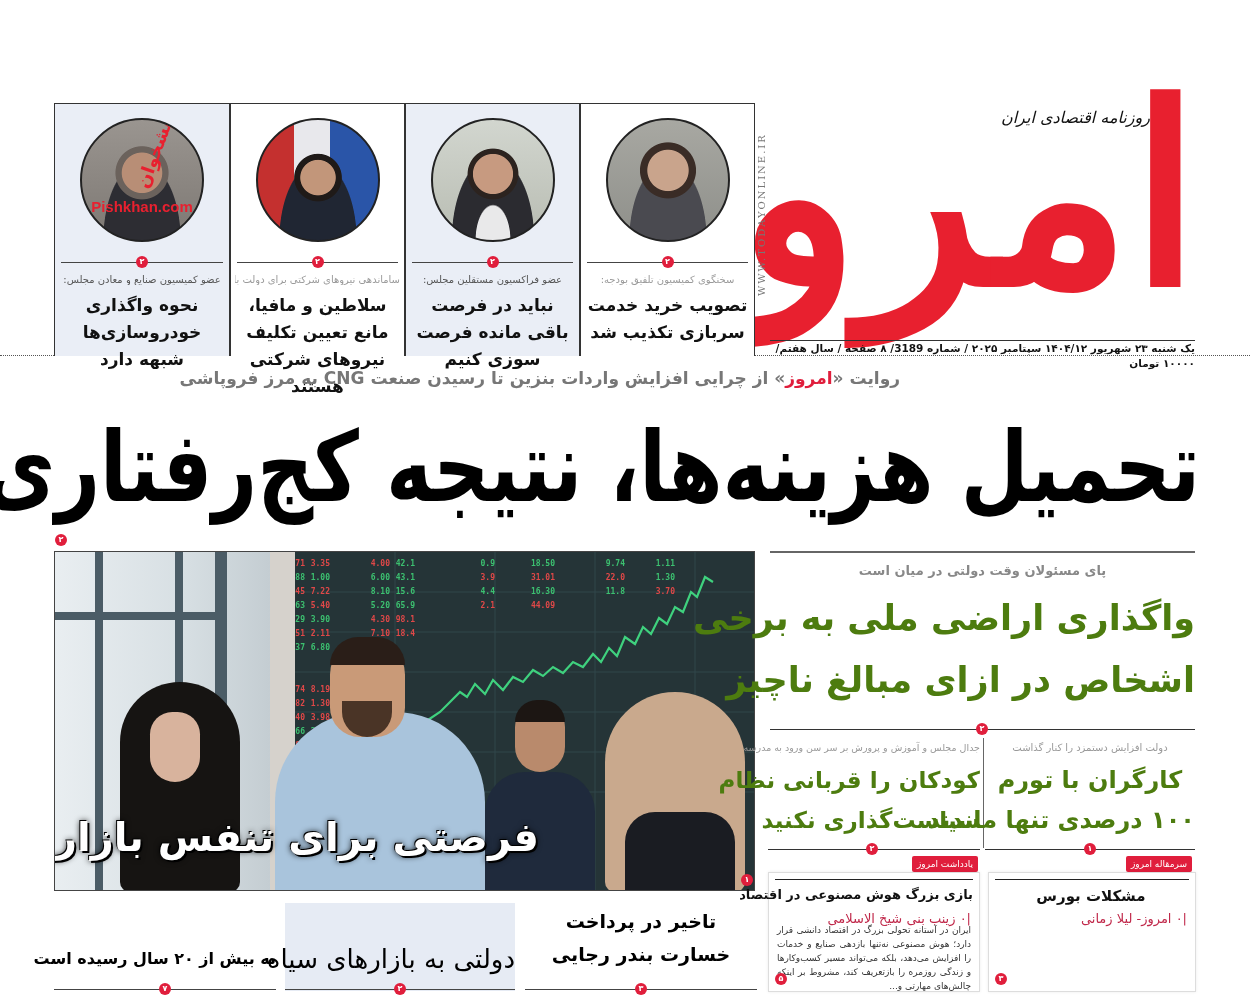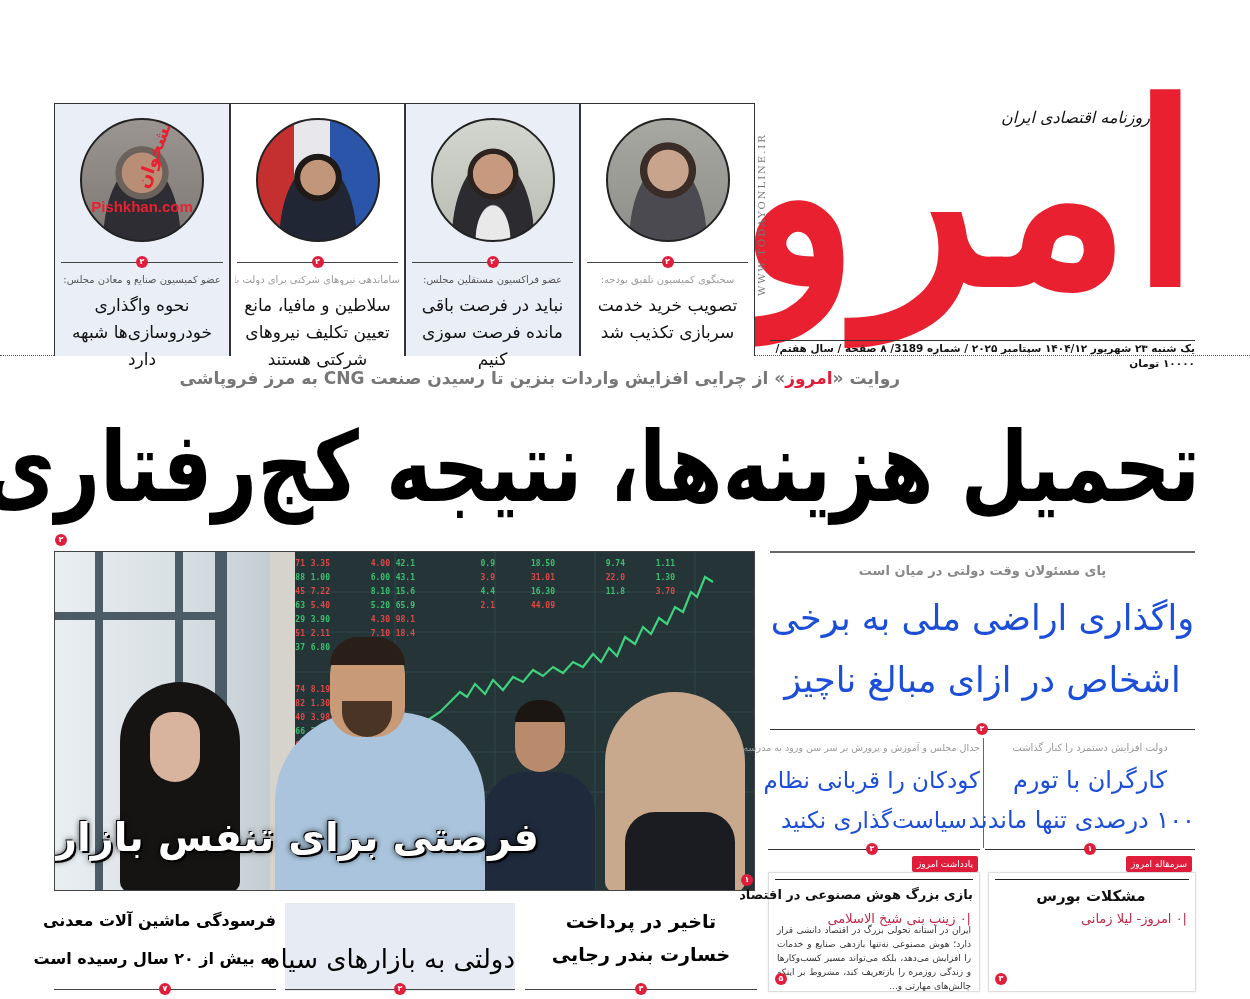--- a/index.html
+++ b/index.html
@@ -25,21 +25,21 @@
   .teaser.blue { background: #eaeef6; }
   .teaser.white { background: #ffffff; }
   .teaser .photo { position: absolute; left: 50%; top: 14px; width: 124px; height: 124px; margin-left: -62px;
     border-radius: 50%; border: 2px solid #222; overflow: hidden; }
   .teaser .sep { position: absolute; left: 6px; right: 6px; top: 158px; border-top: 1.5px solid #444; }
   .badge { display: inline-block; width: 12px; height: 12px; border-radius: 50%; background: #e01e3c;
     color: #fff; font-size: 8px; line-height: 12px; text-align: center; font-weight: bold; }
   .teaser .badge { position: absolute; left: 50%; top: 152px; margin-left: -6px; }
   .teaser .kicker { position: absolute; left: 4px; right: 4px; top: 170px; font-size: 10px; color: #555; text-align: center; white-space: nowrap; overflow: hidden; }
   .teaser .kicker.gray { color: #9a9a9a; }
-  .teaser .head { position: absolute; left: 4px; right: 4px; top: 188px; font-size: 17px; font-weight: normal; line-height: 27px; text-align: center; color: #111; }
+  .teaser .head { position: absolute; left: 4px; right: 4px; top: 188px; font-size: 17px; font-weight: bold; line-height: 27px; text-align: center; color: #111; }
 
   
   .overline { position: absolute; left: 340px; top: 368px; width: 560px; text-align: center; font-size: 17px; font-weight: bold; color: #777; white-space: nowrap; }
   .overline .brand { color: #e01e3c; }
   .main-head { position: absolute; left: 55px; top: 400px; width: 1145px; height: 135px; text-align: center;
     font-size: 78px; font-weight: bold; line-height: 135px; color: #000; letter-spacing: -2px; white-space: nowrap;
     font-family: "DejaVu Sans", sans-serif; transform: scaleY(1.25); }
 
   
   .hero { position: absolute; left: 54px; top: 551px; width: 701px; height: 340px; border: 1px solid #444; overflow: hidden; background: #2b3a3e; }
@@ -52,21 +52,21 @@
   .hero .caption-kicker .brand { color: #ff3b55; }
   .hero .caption-head { position: absolute; right: 215px; top: 262px; font-size: 40px; font-weight: bold; color: #fff; white-space: nowrap;
     text-shadow: 2px 2px 0 #000, -1px -1px 0 #000, 0 0 6px #000; }
   .hero .badge { position: absolute; left: 686px; top: 322px; }
   .hero-badge-top { position: absolute; left: 55px; top: 534px; }
 
   
   .rule { position: absolute; border-top: 2px solid #666; }
   .rule.thin { border-top: 1.5px solid #333; }
   .kicker-r { position: absolute; font-size: 12px; font-weight: bold; color: #888; text-align: center; white-space: nowrap; }
-  .head-r { position: absolute; font-weight: normal; color: #1d4ed8; text-align: center; white-space: nowrap; }
+  .head-r { position: absolute; font-weight: bold; color: #4d7c0f; text-align: center; white-space: nowrap; }
   .vsep { position: absolute; border-left: 1px solid #666; }
 
   .op-box { position: absolute; top: 872px; height: 120px; border: 1px solid #ddd; background: #fff; box-shadow: 0 0 3px rgba(0,0,0,0.08); }
   .op-tag { position: absolute; top: 856px; height: 16px; padding: 0 5px; background: #e01e3c; color: #fff; font-size: 9px; line-height: 16px; border-radius: 2px; }
   .op-box .topline { position: absolute; left: 6px; right: 6px; top: 6px; border-top: 1.5px solid #222; }
   .op-box .title { position: absolute; left: 4px; right: 6px; top: 14px; font-size: 13px; font-weight: bold; text-align: center; white-space: nowrap; }
   .op-box .author { position: absolute; right: 8px; top: 38px; font-size: 13px; color: #c0284a; }
   .op-box .body { position: absolute; left: 8px; right: 8px; top: 50px; font-size: 9px; line-height: 14px; color: #333; text-align: justify; }
   .op-box .badge { position: absolute; left: 6px; bottom: 6px; }
 
@@ -274,17 +274,16 @@
   <span class="badge">۳</span>
 </div>
 
 <div class="bottom shaded" style="left:285px;width:230px;">
   <div class="head" style="top:38px;font-weight:normal;font-size:26px;">دولتی به بازارهای سیاه</div>
   <div class="line"></div>
   <span class="badge">۲</span>
 </div>
 
 <div class="bottom" style="left:54px;width:222px;">
-  <div class="head" style="font-size:16px;">فرسودگی ماشین آلات معدنی</div>
   <div class="head" style="top:38px;font-size:16px;">به بیش از ۲۰ سال رسیده است</div>
   <div class="line"></div>
   <span class="badge">۷</span>
 </div>
 
 </body></html>

